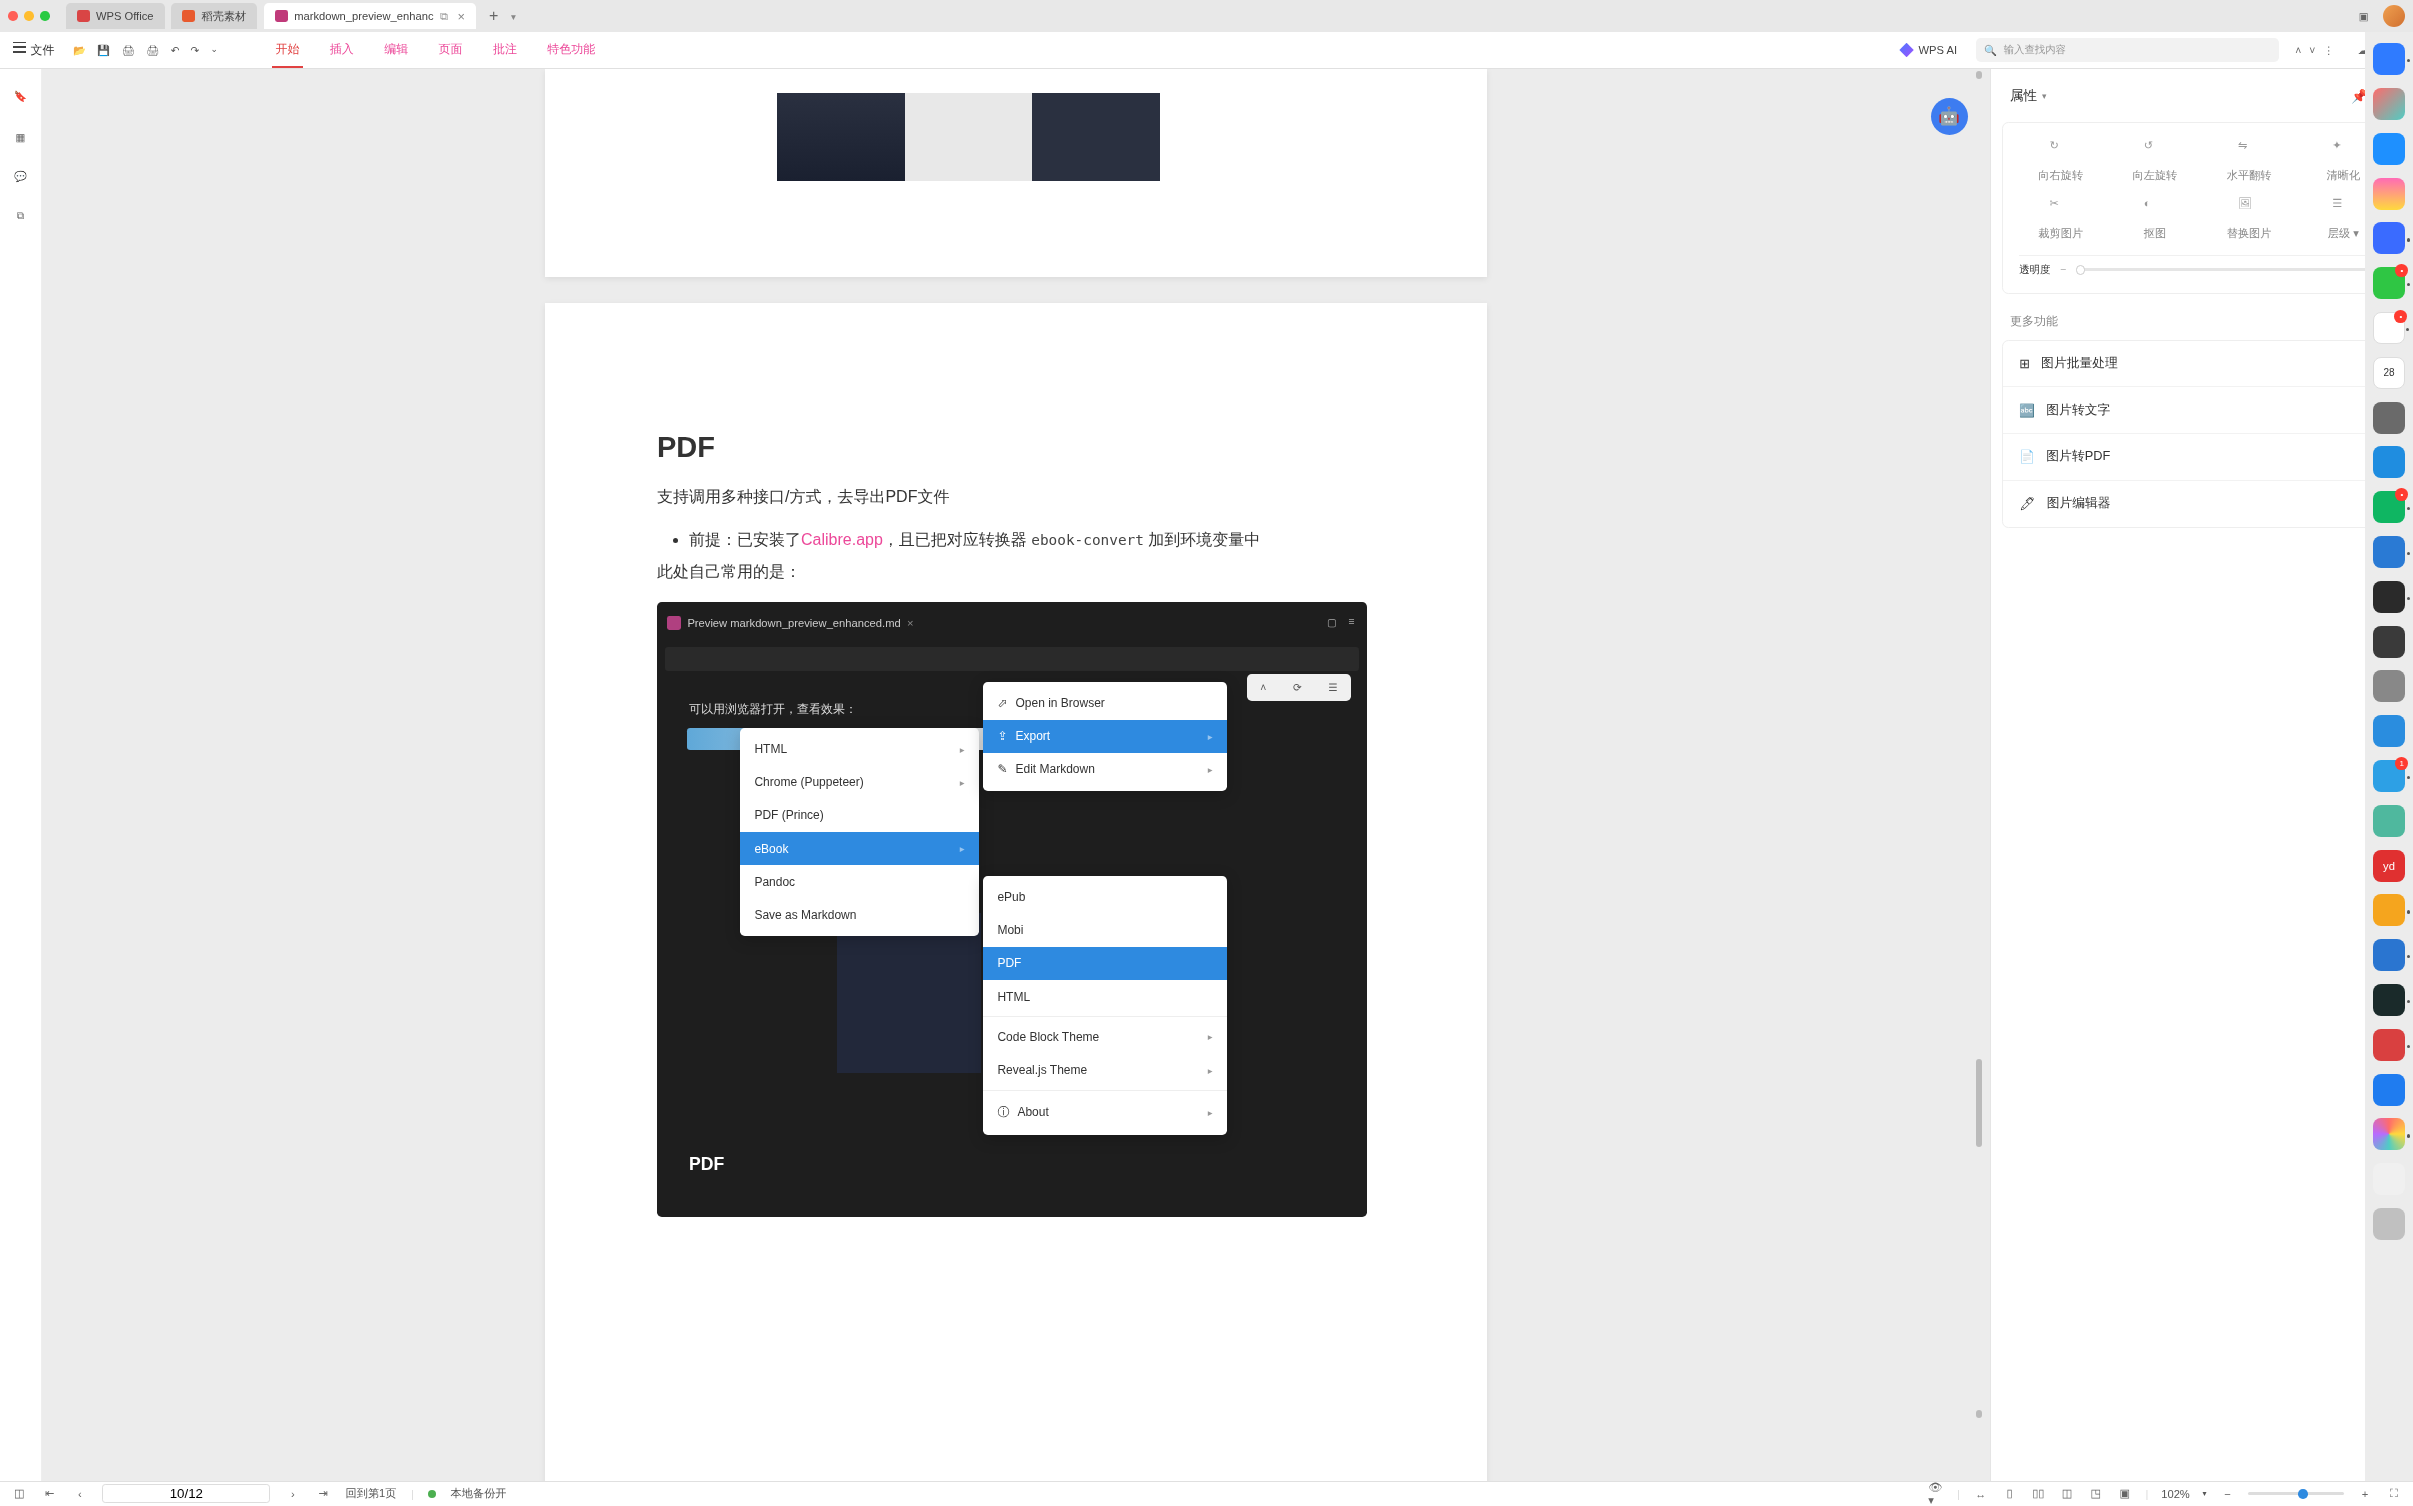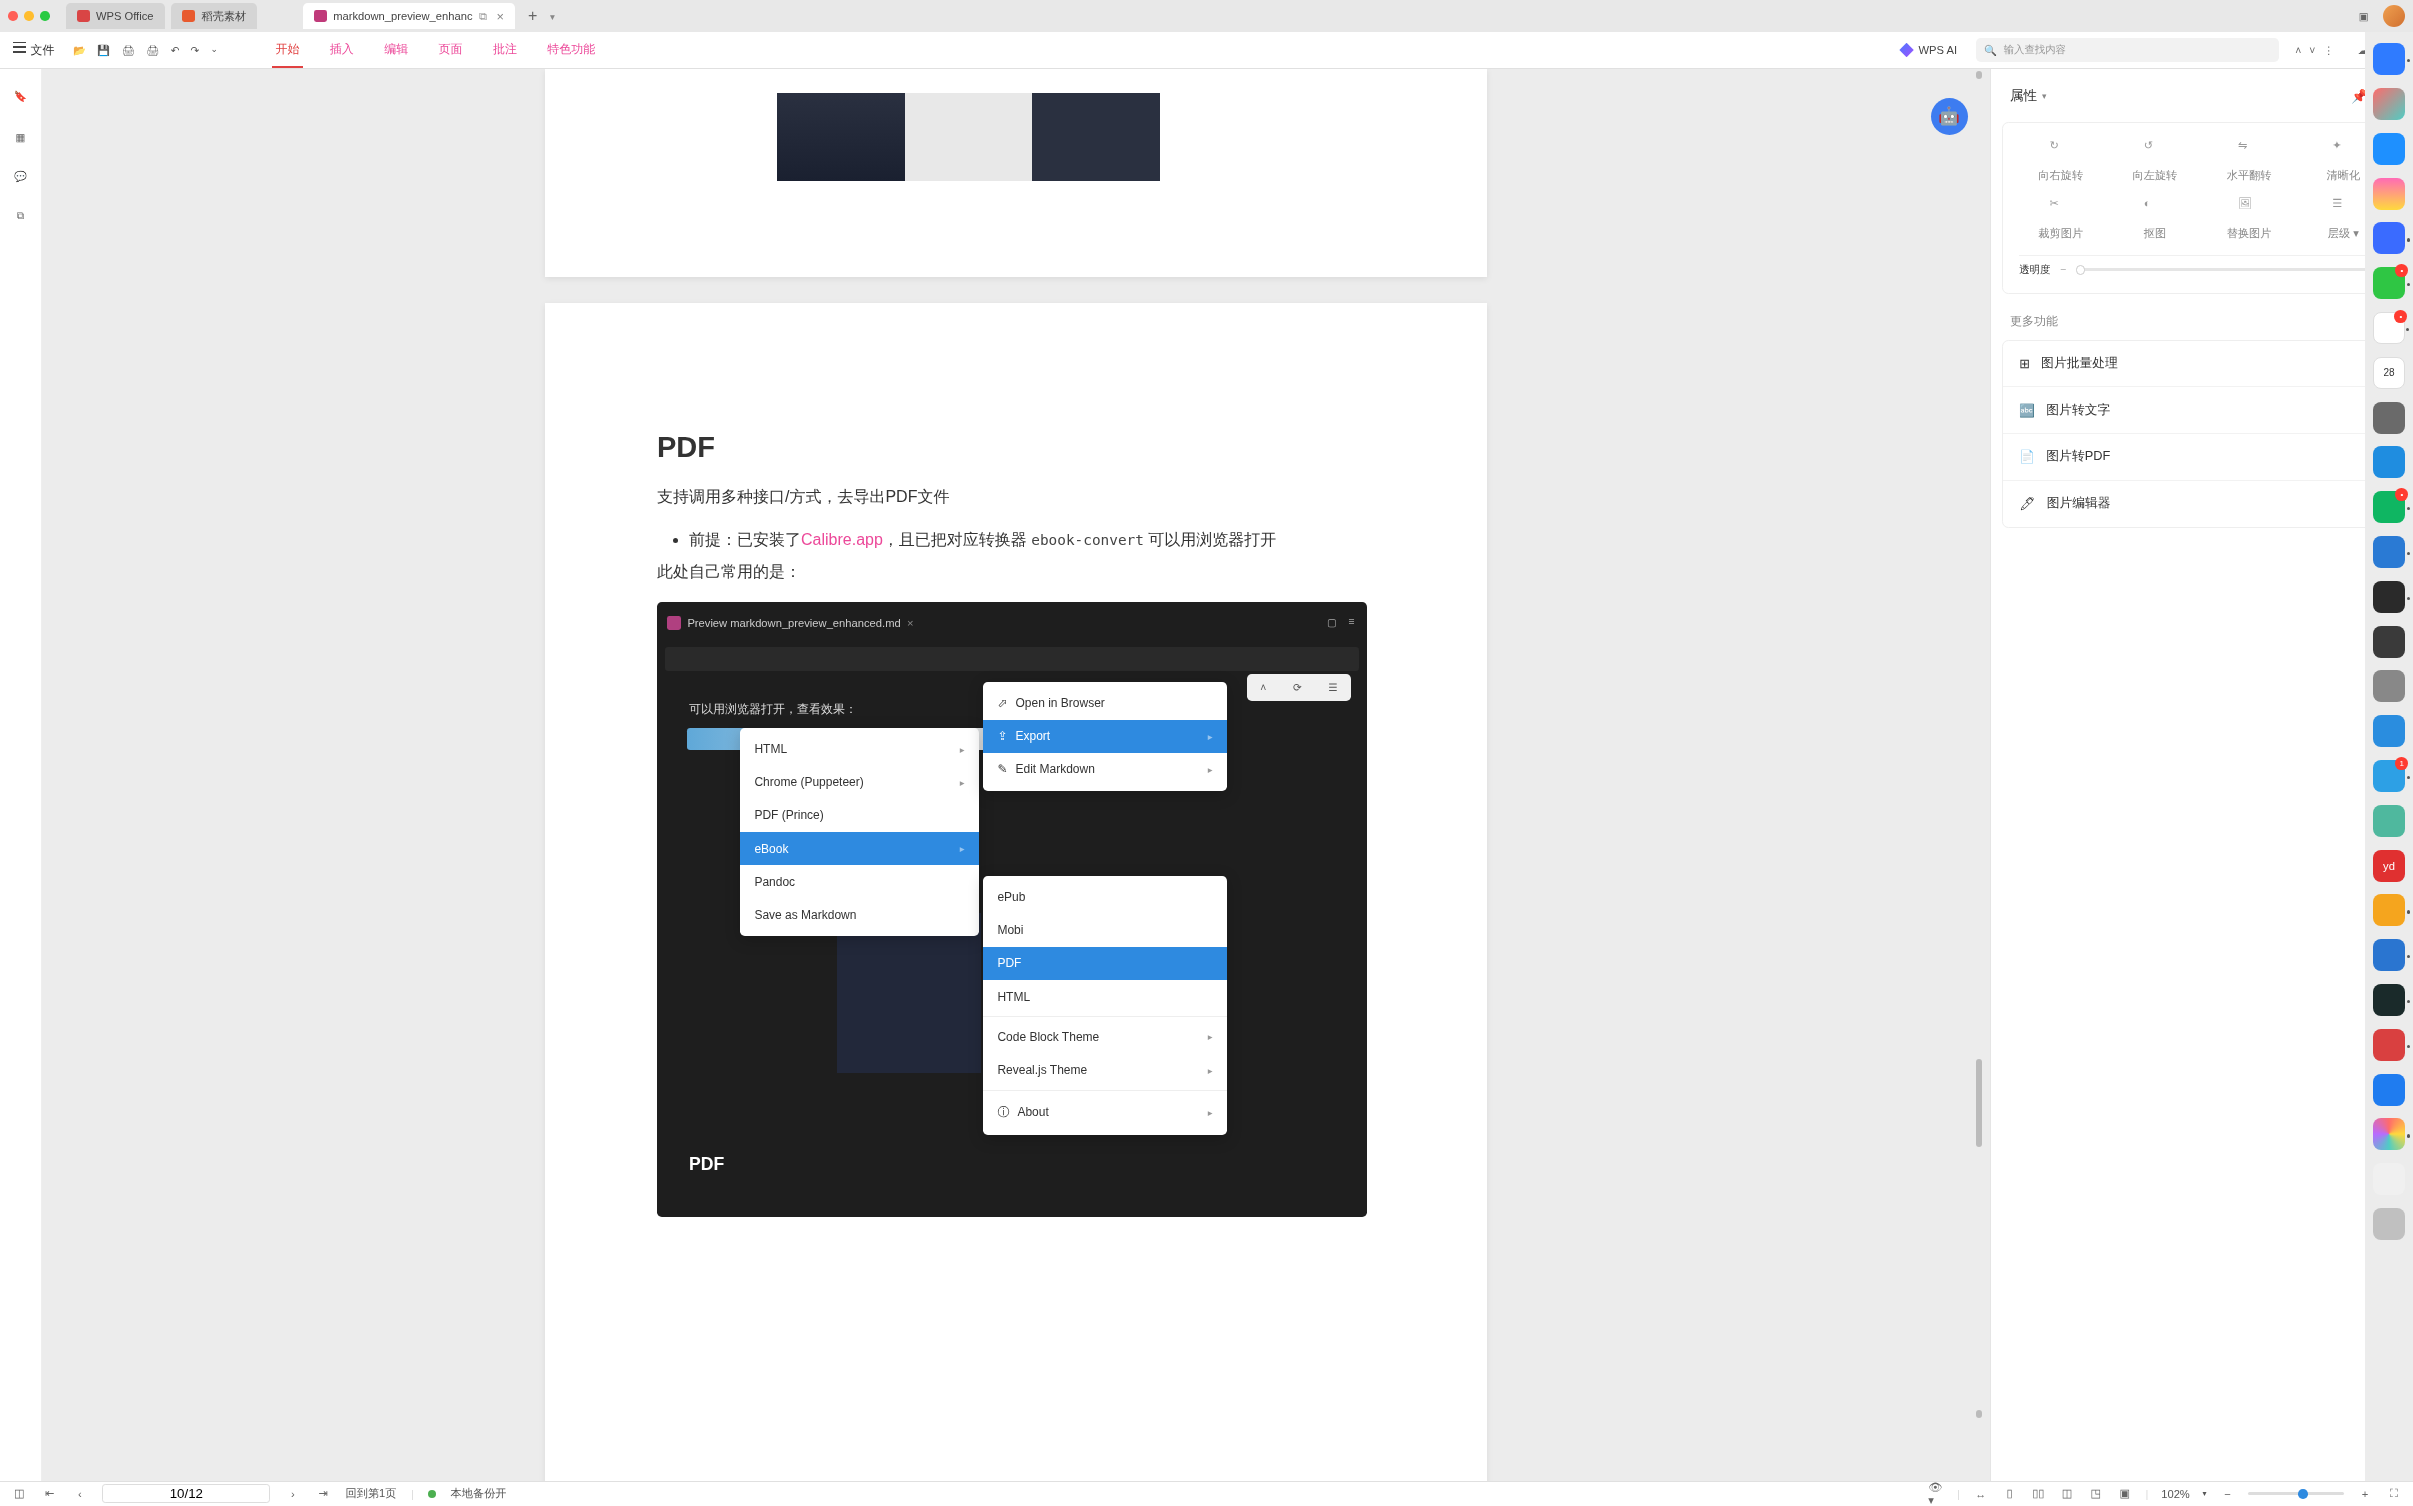--- a/index.html
+++ b/index.html
@@ -6,21 +6,21 @@
     body { font-family: -apple-system, "PingFang SC", sans-serif; font-size: 10.4px; color: #333; background: #f5f5f5; overflow: hidden; width: 2413px; height: 1507px; }
     
     
     .tab-bar { height: 32px; background: #e8e8e8; display: flex; align-items: center; padding: 0 8px; gap: 6.4px; }
     .window-controls { display: flex; gap: 6.4px; margin-right: 9.6px; }
     .wc { width: 9.6px; height: 9.6px; border-radius: 50%; }
     .wc-close { background: #ff5f57; }
     .wc-min { background: #ffbd2e; }
     .wc-max { background: #28ca42; }
     .tab { height: 25.5px; padding: 0 11.2px; display: flex; align-items: center; gap: 6.4px; border-radius: 4.8px 4.8px 0 0; background: #d5d5d5; color: #444; font-size: 11.2px; }
-    .tab.active { background: #fff; margin-left: 39px; }
+    .tab.active { background: #fff; }
     .tab-icon { width: 12.8px; height: 12.8px; border-radius: 2.4px; }
     .tab-close { color: #888; font-size: 12.8px; margin-left: 3.2px; }
     .tab-add { color: #666; font-size: 16px; padding: 0 6.4px; }
     .tb-right { margin-left: auto; display: flex; gap: 9.6px; align-items: center; }
     .tb-icon { width: 19px; height: 19px; display: flex; align-items: center; justify-content: center; color: #666; }
     .avatar { width: 22.3px; height: 22.3px; border-radius: 50%; background: linear-gradient(135deg,#f0a050,#d07030); }
     
     
     .toolbar { height: 37px; background: #fff; border-bottom: 0.8px solid #e0e0e0; display: flex; align-items: center; padding: 0 12.8px; gap: 6.4px; }
     .file-menu { display: flex; gap: 4.8px; font-size: 12px; }
@@ -203,21 +203,21 @@
           <div class="ei-2"></div>
           <div class="ei-3"></div>
       </div>
     </div>
 
     <div class="page page-2">
       <h2 class="doc-h2">PDF</h2>
       <p class="doc-p">支持调用多种接口/方式，去导出PDF文件</p>
       <ul>
           <li class="doc-li">
-        <span>前提：已安装了</span><a class="link">Calibre.app</a><span>，且已把对应转换器 </span><span class="code-inline">ebook-convert</span><span> 可以用浏览器打开</span>
+        <span>前提：已安装了</span><a class="link">Calibre.app</a><span>，且已把对应转换器 </span><span class="code-inline">ebook-convert</span><span> 加到环境变量中</span>
       </li>
         </ul>
       <p class="doc-p" style="margin-top:4px">此处自己常用的是：</p>
 
       <div class="embed2">
         <div class="embed2-tab">
           <div class="embed2-tab-badge"></div>
           <span>Preview markdown_preview_enhanced.md</span>
           <span class="embed2-close">×</span>
         </div>

